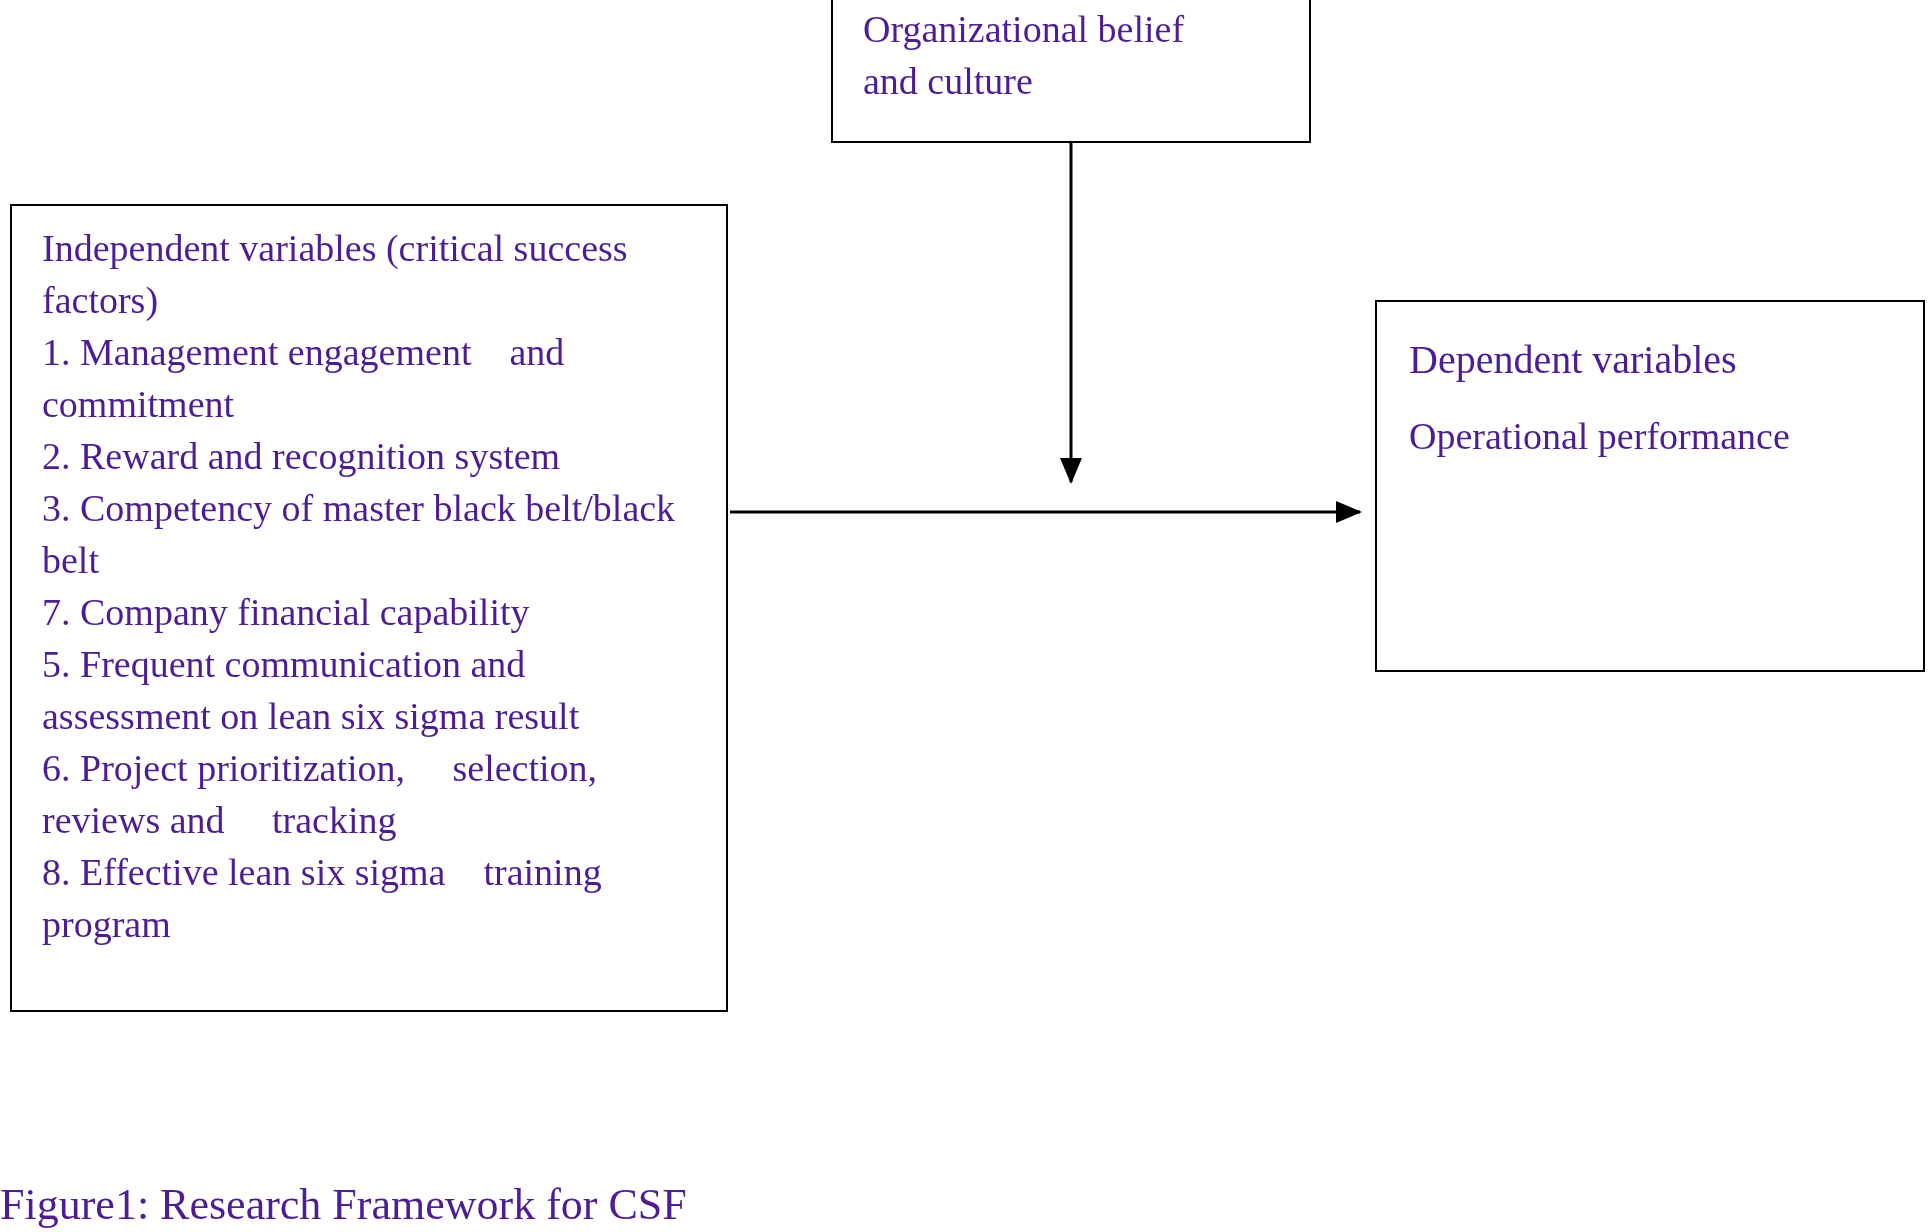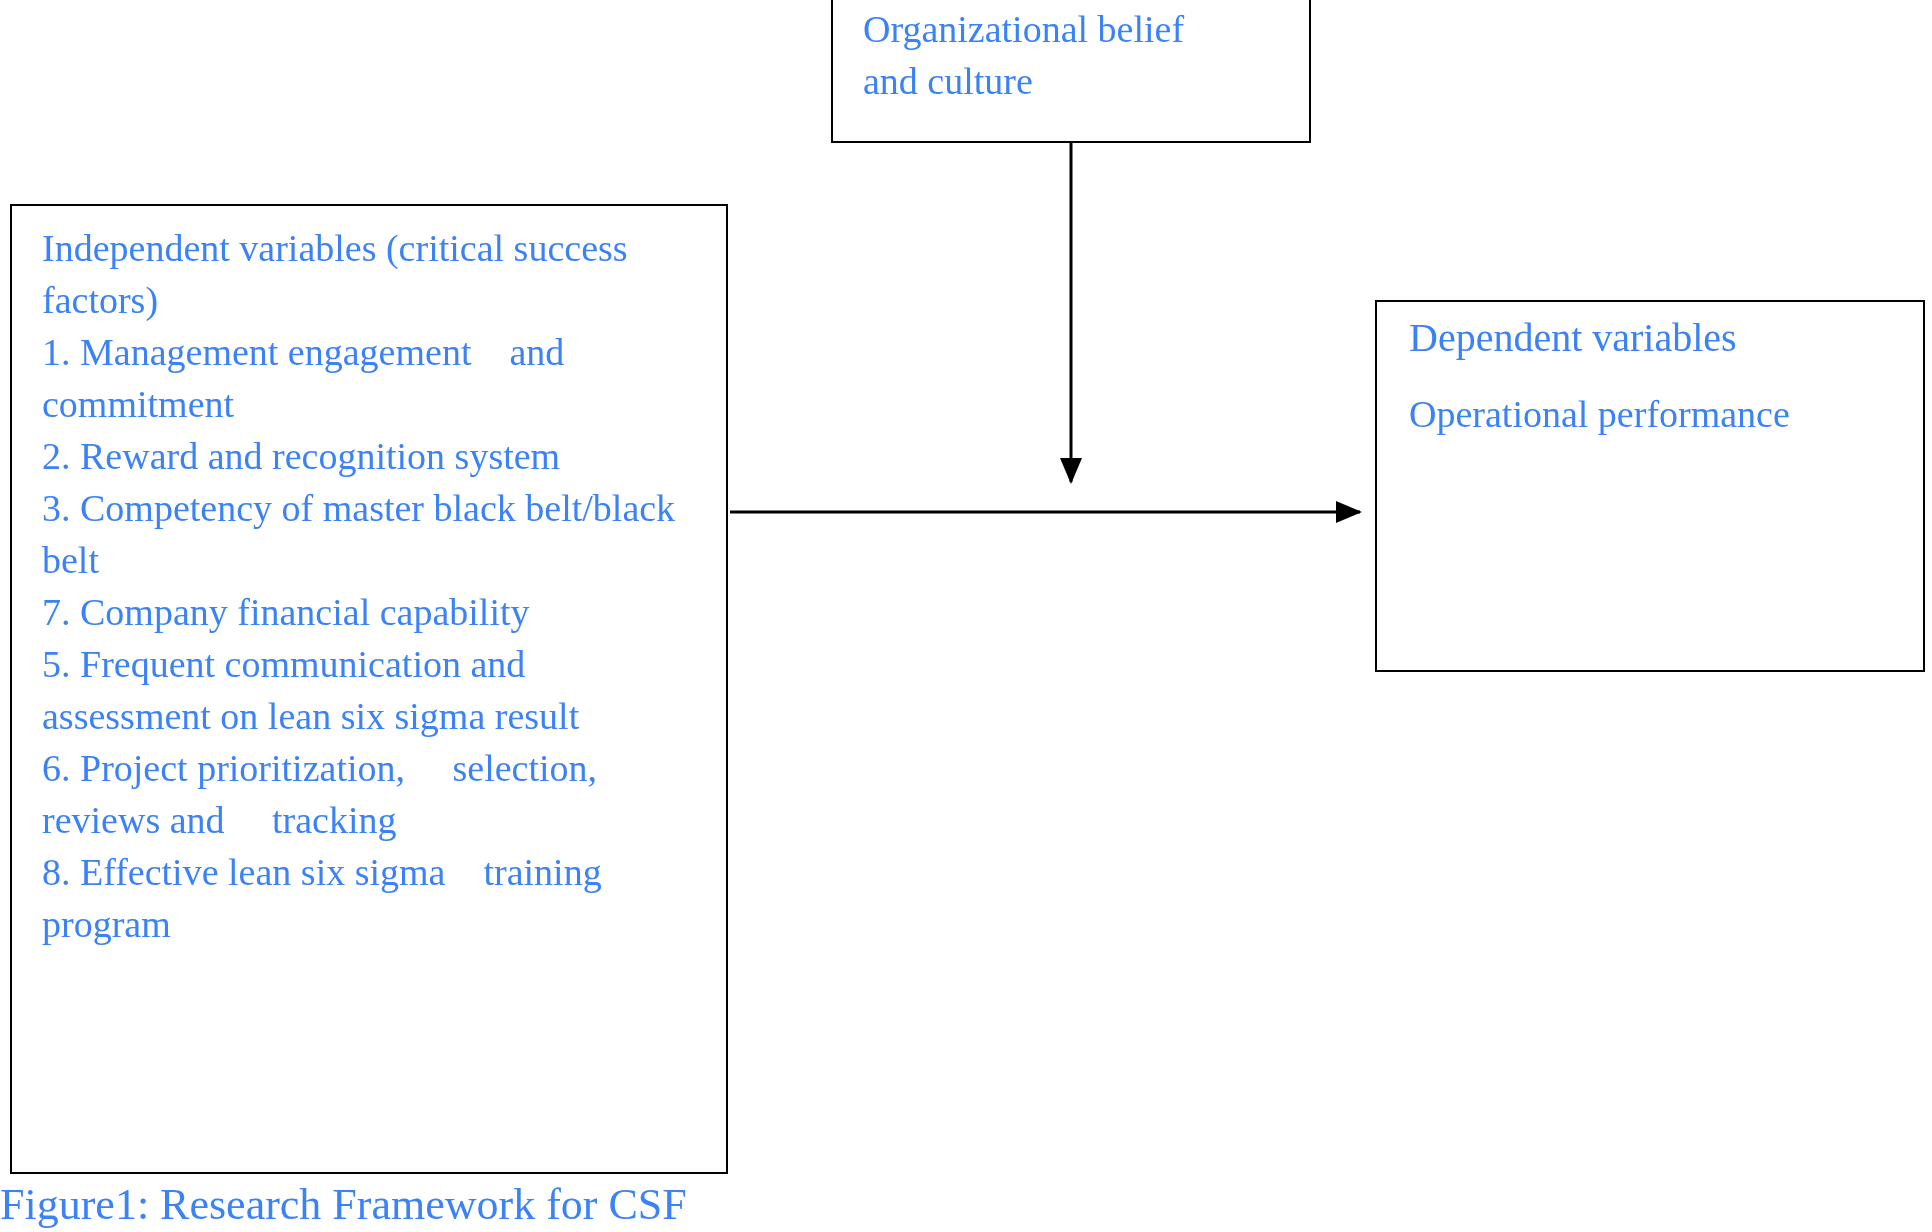--- a/index.html
+++ b/index.html
@@ -7,21 +7,21 @@
     padding: 0;
     background: #ffffff;
   }
   .canvas {
     position: relative;
     width: 1932px;
     height: 1232px;
     background: #ffffff;
     overflow: hidden;
     font-family: "Liberation Serif", "DejaVu Serif", serif;
-    color: #3b82f6;
+    color: #4c1d95;
   }
   .arrows {
     position: absolute;
     left: 0;
     top: 0;
     width: 1932px;
     height: 1232px;
     pointer-events: none;
   }
   .box {
@@ -41,30 +41,30 @@
     top: -55px;
     width: 480px;
     height: 198px;
     padding: 56px 20px 0 30px;
   }
   
   .left-box {
     left: 10px;
     top: 204px;
     width: 718px;
-    height: 970px;
+    height: 808px;
     padding: 16px 24px 0 30px;
   }
   
   .right-box {
     left: 1375px;
     top: 300px;
     width: 550px;
     height: 372px;
-    padding: 10px 24px 0 32px;
+    padding: 32px 24px 0 32px;
   }
   .right-box .rb-title {
     font-size: 40px;
     line-height: 52px;
     margin-bottom: 24px;
     white-space: pre-wrap;
   }
   .caption-wrap {
     position: absolute;
     left: 0;

